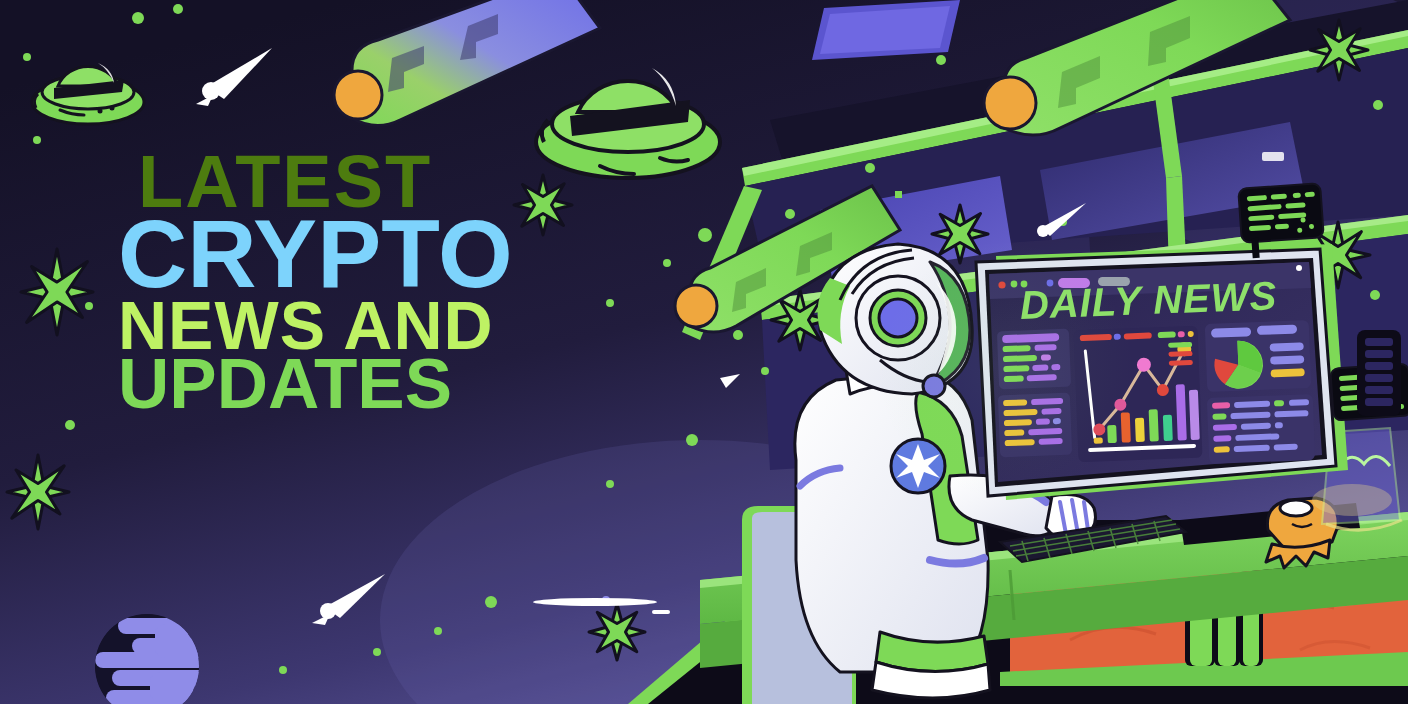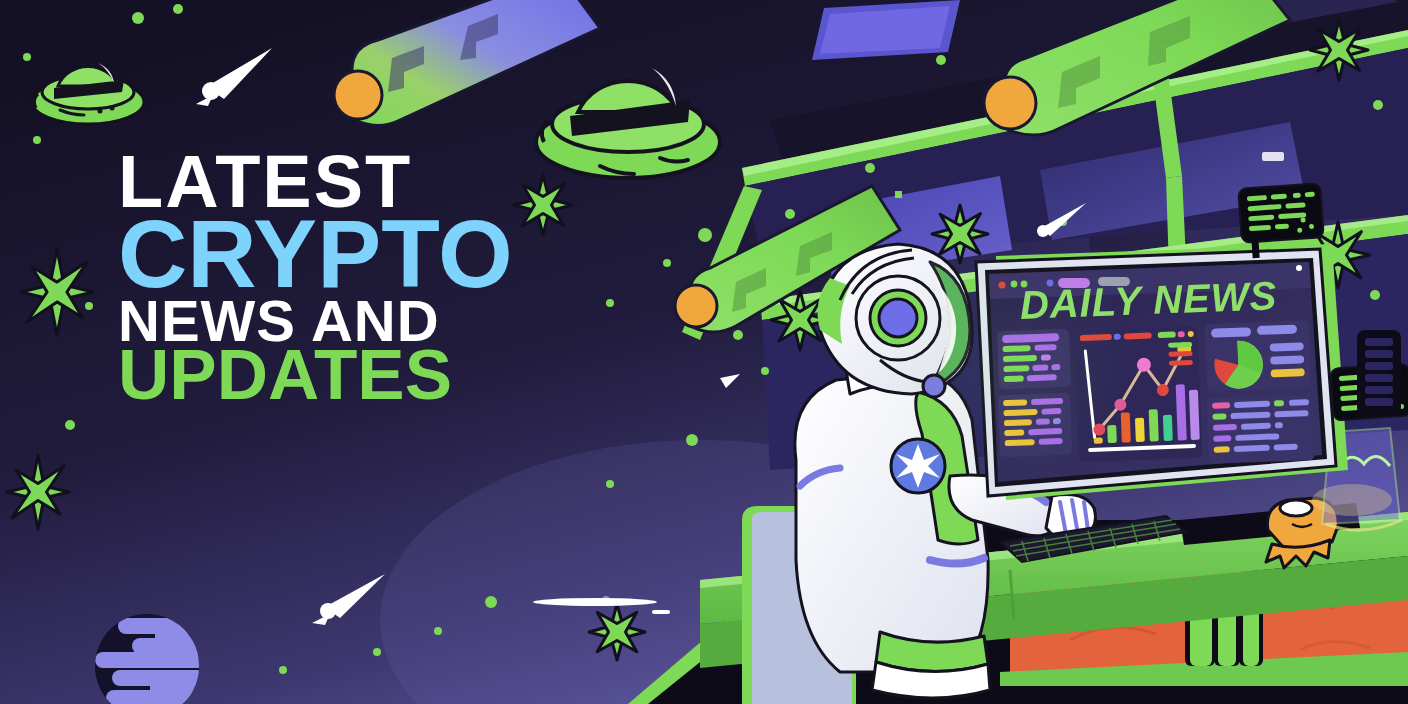--- a/index.html
+++ b/index.html
@@ -24,23 +24,23 @@
   #headline .hl {
     display:block;
     font-family:"Liberation Sans", sans-serif;
     font-weight:700;
     letter-spacing:0.5px;
     text-transform:uppercase;
     white-space:nowrap;
     transform:scaleX(1.0);
     transform-origin:left center;
   }
-  #headline .l1 { font-size:74px; color:#ffffff;  letter-spacing:2px; }
+  #headline .l1 { font-size:74px; color:#4d7c0f;  letter-spacing:2px;margin-left:20px; }
   #headline .l2 { font-size:96px; color:#7dd3fc;  letter-spacing:0px; margin-top:-6px;}
-  #headline .l3 { font-size:58px; color:#ffffff;  letter-spacing:1px; margin-top:-4px;}
+  #headline .l3 { font-size:68px; color:#bef264;  letter-spacing:1px; margin-top:-4px;}
   #headline .l4 { font-size:71px; color:#7ed957;  letter-spacing:0px; margin-top:-6px;}
 
   
   #daily-news-title {
     position:absolute;
     left:1019px; top:283px;
     z-index:45;
     font-size:40px;
     font-weight:700;
     font-style:italic;

